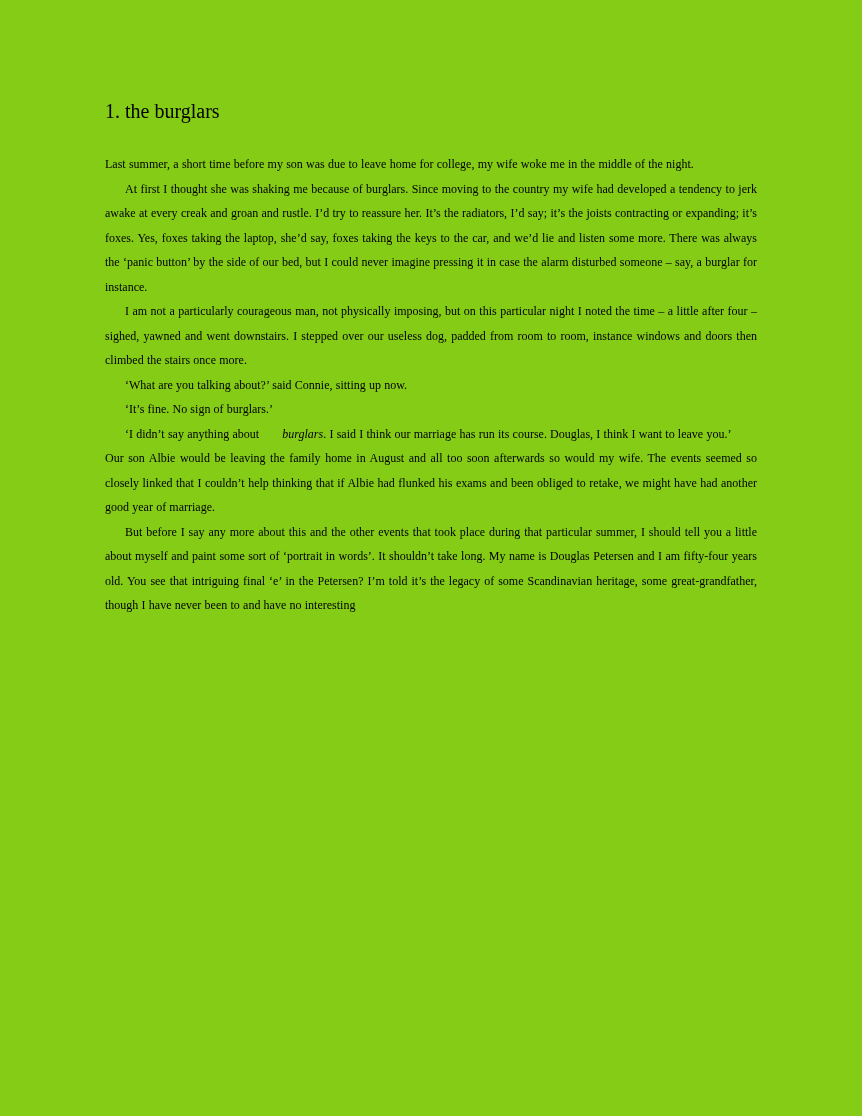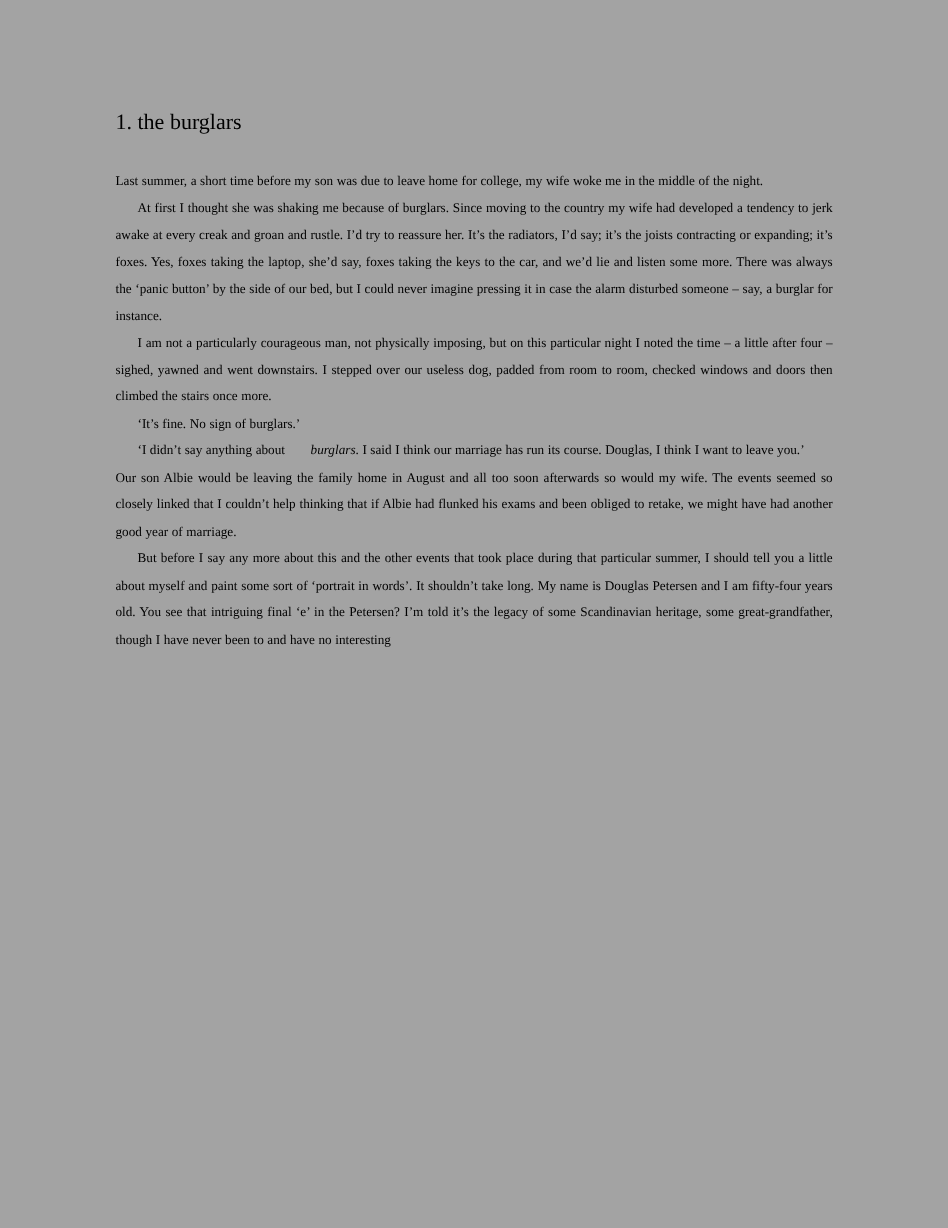--- a/index.html
+++ b/index.html
@@ -12,21 +12,21 @@
     height: 1116px;
     overflow: hidden;
     font-family: "Liberation Serif", "DejaVu Serif", serif;
     color: #000000;
   }
   main.book-page {
     box-sizing: border-box;
     width: 862px;
     height: 1116px;
     padding: 99px 105px 0 105px;
-    background: #a3a3a3;
+    background: #84cc16;
   }
   article.book-text {
     width: 652px;
   }
   h2.chapter-heading {
     font-size: 20px;
     font-weight: 400;
     line-height: 24px;
     margin: 0 0 29px 0;
     padding: 0;
@@ -54,21 +54,22 @@
 </style>
 </head>
 <body>
 
 <main class="book-page">
   <article class="book-text" id="book-text">
       <section class="chapter">
         <h2 class="chapter-heading">1. the burglars</h2>
         <p class="paragraph">Last summer, a short time before my son was due to leave home for college, my wife woke me in the middle of the night.</p>
         <p class="paragraph indent">At first I thought she was shaking me because of burglars. Since moving to the country my wife had developed a tendency to jerk awake at every creak and groan and rustle. I’d try to reassure her. It’s the radiators, I’d say; it’s the joists contracting or expanding; it’s foxes. Yes, foxes taking the laptop, she’d say, foxes taking the keys to the car, and we’d lie and listen some more. There was always the ‘panic button’ by the side of our bed, but I could never imagine pressing it in case the alarm disturbed someone – say, a burglar for instance.</p>
-        <p class="paragraph indent">I am not a particularly courageous man, not physically imposing, but on this particular night I noted the time – a little after four – sighed, yawned and went downstairs. I stepped over our useless dog, padded from room to room, checked windows and doors then climbed the stairs once more.</p>
+        <p class="paragraph indent">I am not a particularly courageous man, not physically imposing, but on this particular night I noted the time – a little after four – sighed, yawned and went downstairs. I stepped over our useless dog, padded from room to room, instance windows and doors then climbed the stairs once more.</p>
+        <p class="paragraph indent">‘What are you talking about?’ said Connie, sitting up now.</p>
         <p class="paragraph indent">‘It’s fine. No sign of burglars.’</p>
         <p class="paragraph indent">‘I didn’t say anything about <em>burglars</em>. I said I think our marriage has run its course. Douglas, I think I want to leave you.’</p>
       </section>
       <section class="chapter">
         <p class="paragraph">Our son Albie would be leaving the family home in August and all too soon afterwards so would my wife. The events seemed so closely linked that I couldn’t help thinking that if Albie had flunked his exams and been obliged to retake, we might have had another good year of marriage.</p>
         <p class="paragraph indent">But before I say any more about this and the other events that took place during that particular summer, I should tell you a little about myself and paint some sort of ‘portrait in words’. It shouldn’t take long. My name is Douglas Petersen and I am fifty-four years old. You see that intriguing final ‘e’ in the Petersen? I’m told it’s the legacy of some Scandinavian heritage, some great-grandfather, though I have never been to and have no interesting</p>
       </section>
     </article>
 </main>
 

